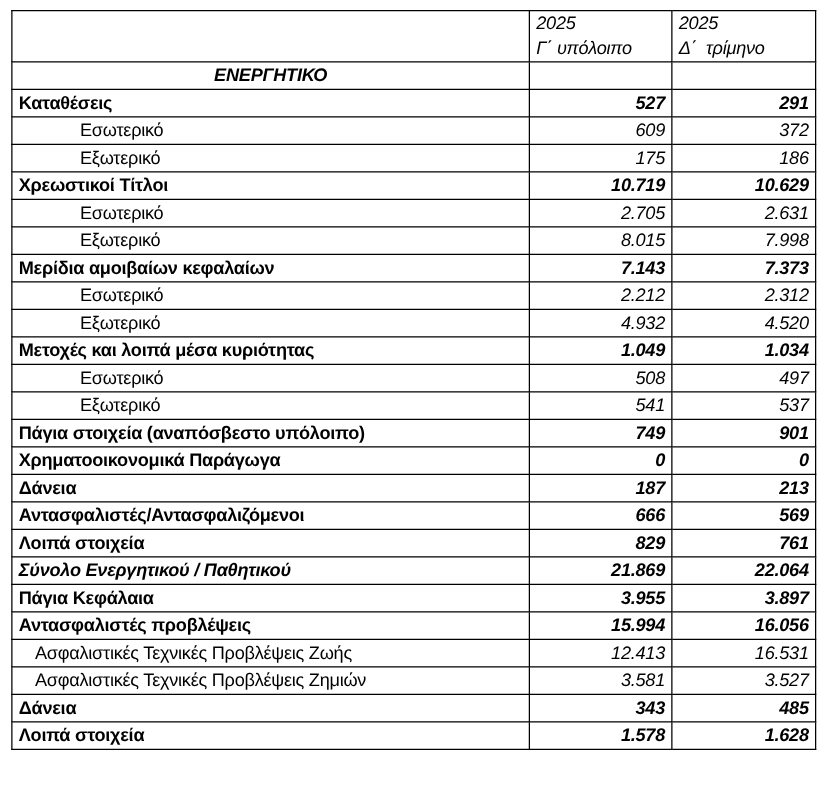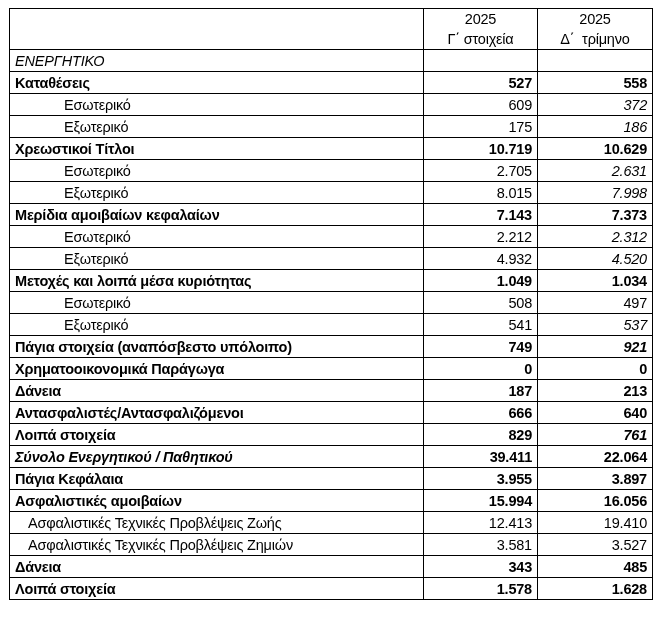--- a/index.html
+++ b/index.html
@@ -5,60 +5,60 @@
   html, body { margin: 0; padding: 0; background: #ffffff; }
   body { width: 659px; height: 630px; position: relative; overflow: hidden;
          font-family: "Liberation Sans", sans-serif; color: #000; }
   table.bs { position: absolute; left: 9px; top: 8px; border-collapse: collapse;
              table-layout: fixed; width: 643px; }
   table.bs td { border: 1.5px solid #000; padding: 0 5px; height: 21px;
                 font-size: 14.5px; line-height: 20px; white-space: nowrap; overflow: hidden;
                 letter-spacing: -0.2px; }
   col.c0 { width: 414px; } col.c1 { width: 114px; } col.c2 { width: 115px; }
   tr.head td { height: 38px; }
-  td.hd { text-align: center; font-size: 14.5px; line-height: 17px;
+  td.hd { font-style: italic; font-size: 14.5px; line-height: 17px;
           vertical-align: bottom; padding-bottom: 1px; }
-  td.num { text-align: right; padding-right: 8px; }
+  td.num { text-align: right; padding-right: 8px; font-style: italic; }
   td.label { padding-left: 8px; }
   .bold { font-weight: bold; }
   .it { font-style: italic; margin-top: 40px; }
   .sub td.label { padding-left: 54px; }
   .sub2 td.label { padding-left: 18px; }
-  .section td.label { font-style: italic; font-weight: normal; }
+  .section td.label { font-style: italic; font-weight: bold; text-align: center; }
 </style>
 </head>
 <body>
 
 <table class="bs">
   <colgroup>
       <col class="c0">
       <col class="c1">
       <col class="c2">
     </colgroup>
   <tbody id="tbody">
     <tr class="head">
       <td></td>
       <td class="hd">
         <div>2025</div>
-        <div>Γ΄ στοιχεία</div>
+        <div>Γ΄ υπόλοιπο</div>
       </td>
       <td class="hd">
         <div>2025</div>
         <div style="white-space:pre">Δ΄  τρίμηνο</div>
       </td>
     </tr>
   <tr class="section">
         <td class="label">ΕΝΕΡΓΗΤΙΚΟ</td>
         <td class="num"></td>
         <td class="num"></td>
       </tr>
       <tr class="bold">
         <td class="label bold">Καταθέσεις</td>
         <td class="num bold">527</td>
-        <td class="num bold">558</td>
+        <td class="num bold">291</td>
       </tr>
       <tr class="sub">
         <td class="label">Εσωτερικό</td>
         <td class="num">609</td>
         <td class="num it">372</td>
       </tr>
       <tr class="sub">
         <td class="label">Εξωτερικό</td>
         <td class="num">175</td>
         <td class="num it">186</td>
@@ -104,61 +104,61 @@
         <td class="num">497</td>
       </tr>
       <tr class="sub">
         <td class="label">Εξωτερικό</td>
         <td class="num">541</td>
         <td class="num it">537</td>
       </tr>
       <tr class="bold">
         <td class="label bold">Πάγια στοιχεία (αναπόσβεστο υπόλοιπο)</td>
         <td class="num bold">749</td>
-        <td class="num bold it">921</td>
+        <td class="num bold it">901</td>
       </tr>
       <tr class="bold">
         <td class="label bold">Χρηματοοικονομικά Παράγωγα</td>
         <td class="num bold">0</td>
         <td class="num bold">0</td>
       </tr>
       <tr class="bold">
         <td class="label bold">Δάνεια</td>
         <td class="num bold">187</td>
         <td class="num bold">213</td>
       </tr>
       <tr class="bold">
         <td class="label bold">Αντασφαλιστές/Αντασφαλιζόμενοι</td>
         <td class="num bold">666</td>
-        <td class="num bold">640</td>
+        <td class="num bold">569</td>
       </tr>
       <tr class="bold">
         <td class="label bold">Λοιπά στοιχεία</td>
         <td class="num bold">829</td>
         <td class="num bold it">761</td>
       </tr>
       <tr class="total">
         <td class="label bold it">Σύνολο Ενεργητικού / Παθητικού</td>
-        <td class="num bold">39.411</td>
+        <td class="num bold">21.869</td>
         <td class="num bold">22.064</td>
       </tr>
       <tr class="bold">
         <td class="label bold">Πάγια Κεφάλαια</td>
         <td class="num bold">3.955</td>
         <td class="num bold">3.897</td>
       </tr>
       <tr class="bold">
-        <td class="label bold">Ασφαλιστικές αμοιβαίων</td>
+        <td class="label bold">Αντασφαλιστές προβλέψεις</td>
         <td class="num bold">15.994</td>
         <td class="num bold">16.056</td>
       </tr>
       <tr class="sub2">
         <td class="label">Ασφαλιστικές Τεχνικές Προβλέψεις Ζωής</td>
         <td class="num">12.413</td>
-        <td class="num">19.410</td>
+        <td class="num">16.531</td>
       </tr>
       <tr class="sub2">
         <td class="label">Ασφαλιστικές Τεχνικές Προβλέψεις Ζημιών</td>
         <td class="num">3.581</td>
         <td class="num">3.527</td>
       </tr>
       <tr class="bold">
         <td class="label bold">Δάνεια</td>
         <td class="num bold">343</td>
         <td class="num bold">485</td>

